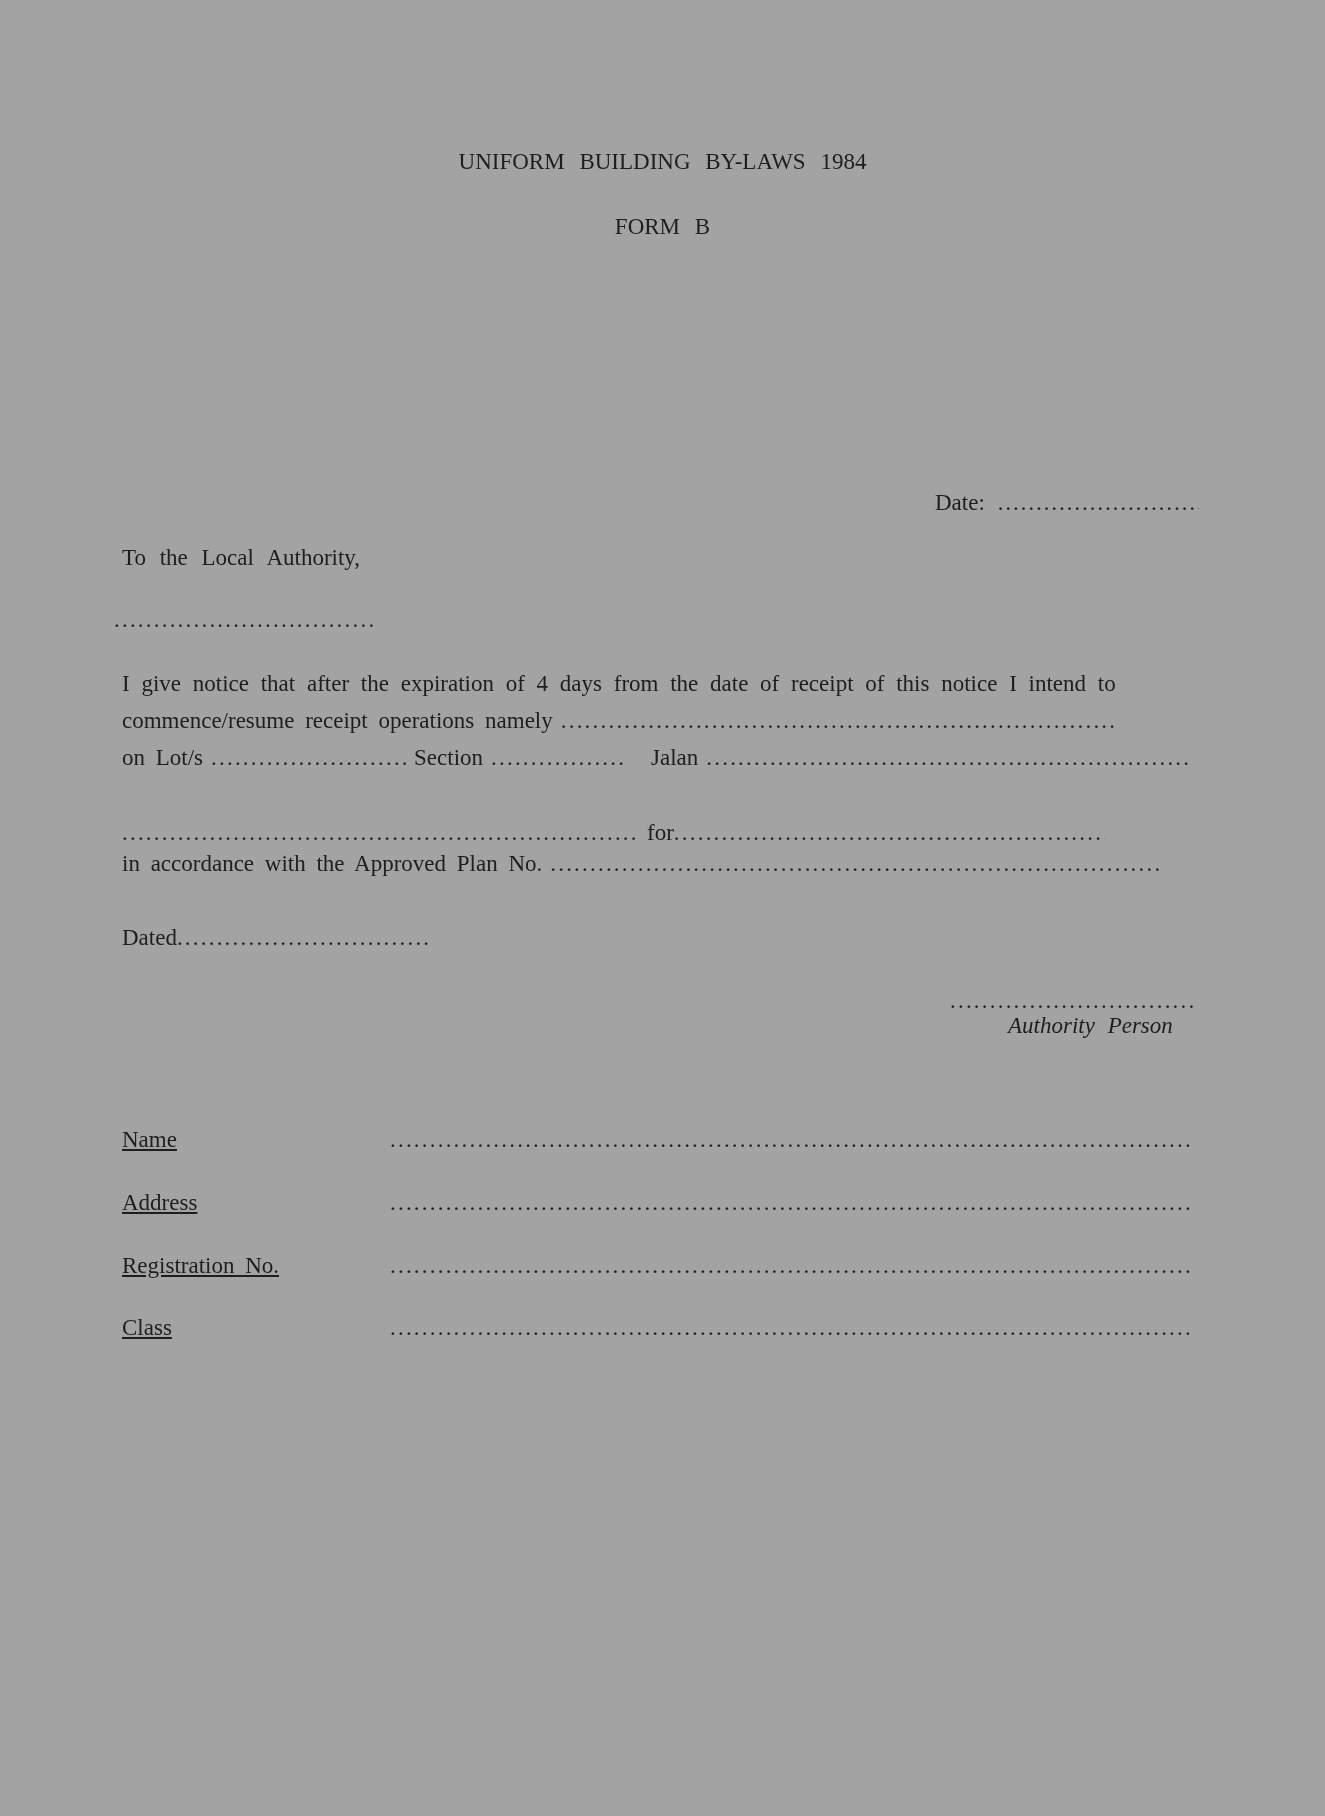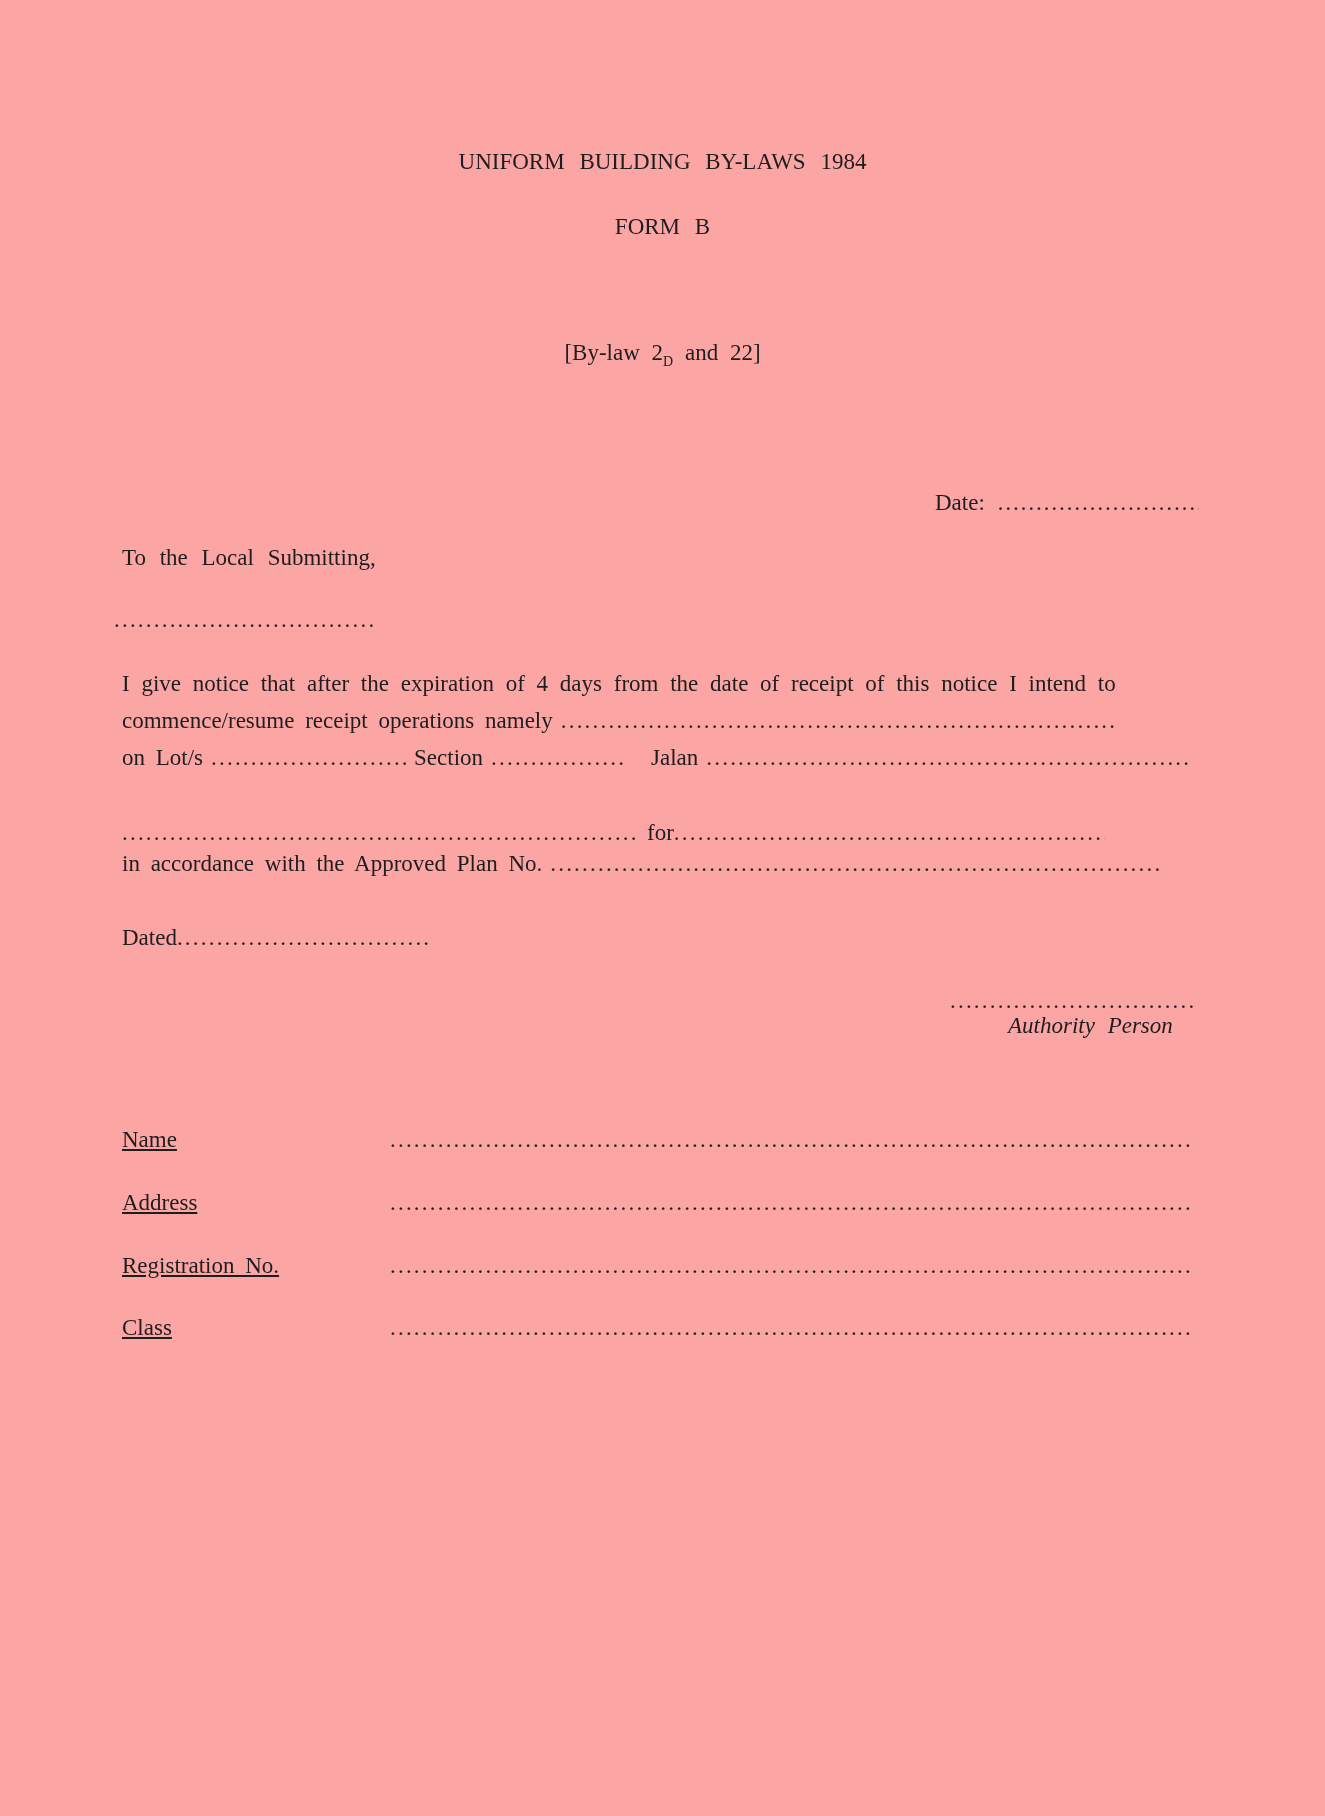--- a/index.html
+++ b/index.html
@@ -1,20 +1,20 @@
 <!DOCTYPE html>
 <html><head>
 <meta charset="utf-8">
 <style>
   html, body { margin: 0; padding: 0; background: #ffffff; }
   .page {
     position: relative;
     width: 1325px;
     height: 1816px;
-    background: #fca5a5;
+    background: #a3a3a3;
     color: #1e1e1e;
     font-family: "Liberation Serif", "DejaVu Serif", serif;
     font-size: 23px;
     overflow: hidden;
   }
   .line {
     position: absolute;
     line-height: 28px;
     white-space: nowrap;
     word-spacing: 5px;
@@ -51,28 +51,27 @@
   .italic { font-style: italic; }
   .label-col { flex: 0 0 268px; text-decoration: underline; }
 </style>
 </head>
 <body>
 
 <div class="page">
 
   <div class="line center" style="top:148px">UNIFORM BUILDING BY-LAWS 1984</div>
   <div class="line center" style="top:213px">FORM B</div>
-  <div class="line center" style="top:339px; word-spacing:6px"><span>[By-law 2</span><span class="sub">D</span><span> and 22]</span></div>
 
   <div class="line row" style="left:935px; top:489px">
     <span class="gap" style="margin-right:12px">Date:</span>
       <span class="ellipsis-dots">…………………………………</span>
   </div>
 
-  <div class="line" style="left:122px; top:544px; word-spacing:8px">To the Local Submitting,</div>
+  <div class="line" style="left:122px; top:544px; word-spacing:8px">To the Local Authority,</div>
   <div class="line row" style="left:114px; top:606px; width:260px">
     <span class="dots fill">..............................................................................................................................................................................................................................</span>
   </div>
 
   <div class="line" style="left:122px; top:670px; word-spacing:6px">I give notice that after the expiration of 4 days from the date of receipt of this notice I intend to</div>
 
   <div class="line row" style="left:122px; top:707px; width:994px">
     <span class="gap">commence/resume receipt operations namely</span>
     <span class="dots fill">..............................................................................................................................................................................................................................</span>
   </div>

